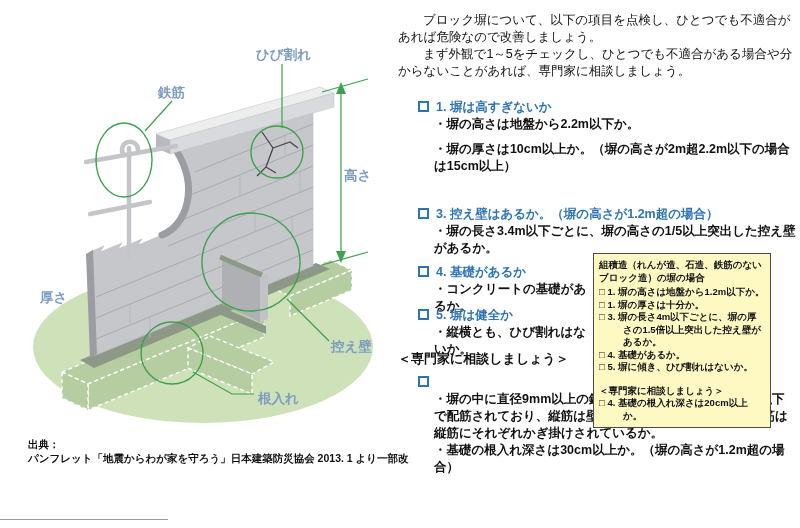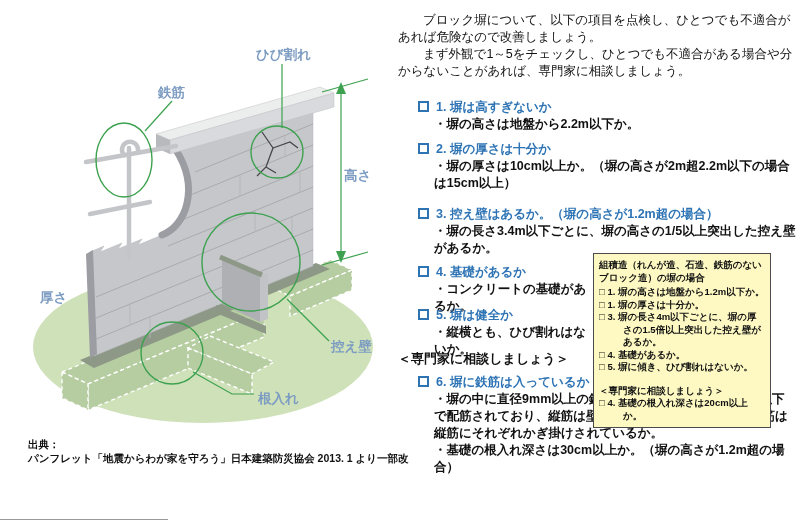--- a/index.html
+++ b/index.html
@@ -159,40 +159,39 @@
 <div class="intro">
   <p>　ブロック塀について、以下の項目を点検し、ひとつでも不適合があれば危険なので改善しましょう。</p>
   <p>　まず外観で1～5をチェックし、ひとつでも不適合がある場合や分からないことがあれば、専門家に相談しましょう。</p>
 </div>
 
 <div class="item i1">
   <div class="head"><span class="chk"></span><span>1. 塀は高すぎないか</span></div>
   <div class="detail">・塀の高さは地盤から2.2m以下か。</div>
 </div>
 <div class="item i2">
-  <div class="head"><span class="chk"></span><span>2. 塀の厚さは十分か</span></div>
   <div class="detail">・塀の厚さは10cm以上か。（塀の高さが2m超2.2m以下の場合は15cm以上）</div>
 </div>
 <div class="item i3">
   <div class="head"><span class="chk"></span><span>3. 控え壁はあるか。（塀の高さが1.2m超の場合）</span></div>
   <div class="detail">・塀の長さ3.4m以下ごとに、塀の高さの1/5以上突出した控え壁があるか。</div>
 </div>
 <div class="item i4">
   <div class="head"><span class="chk"></span><span>4. 基礎があるか</span></div>
   <div class="detail">・コンクリートの基礎があるか。</div>
 </div>
 <div class="item i5">
   <div class="head"><span class="chk"></span><span>5. 塀は健全か</span></div>
   <div class="detail">・縦横とも、ひび割れはないか。</div>
 </div>
 
 <div class="consult-main">＜専門家に相談しましょう＞</div>
 
 <div class="item i6">
-  <div class="head"><span class="chk"></span><span>6. 塀に鉄筋は入っているか</span></div>
+  <div class="head"><span class="chk"></span></div>
   <div class="detail">・塀の中に直径9mm以上の鉄筋が、縦横とも　80cm間隔以下で配筋されており、縦筋は壁頂部および基礎の横筋に、横筋は縦筋にそれぞれかぎ掛けされているか。</div>
   <div class="detail">・基礎の根入れ深さは30cm以上か。（塀の高さが1.2m超の場合）</div>
 </div>
 
 <div class="sidebox">
   <div class="bx-title">組積造（れんが造、石造、鉄筋のないブロック造）の塀の場合</div>
   <div class="bx-item">□ 1. 塀の高さは地盤から1.2m以下か。</div>
   <div class="bx-item">□ 1. 塀の厚さは十分か。</div>
   <div class="bx-item">□ 3. 塀の長さ4m以下ごとに、塀の厚さの1.5倍以上突出した控え壁があるか。</div>
   <div class="bx-item">□ 4. 基礎があるか。</div>

